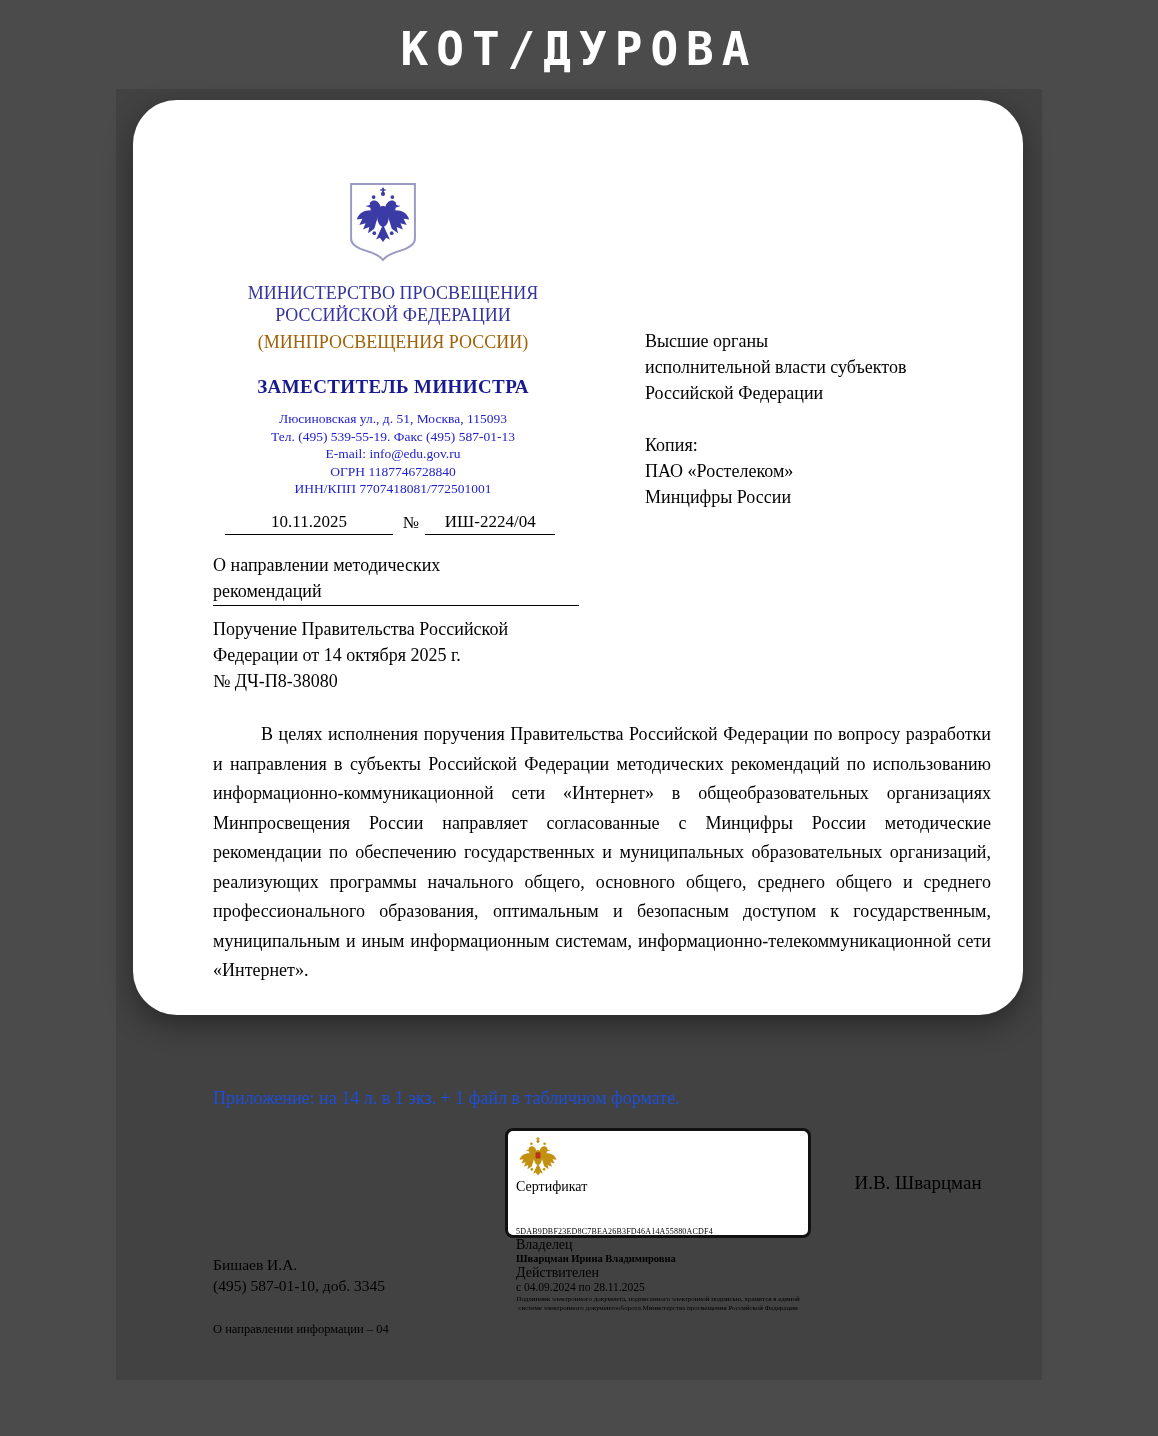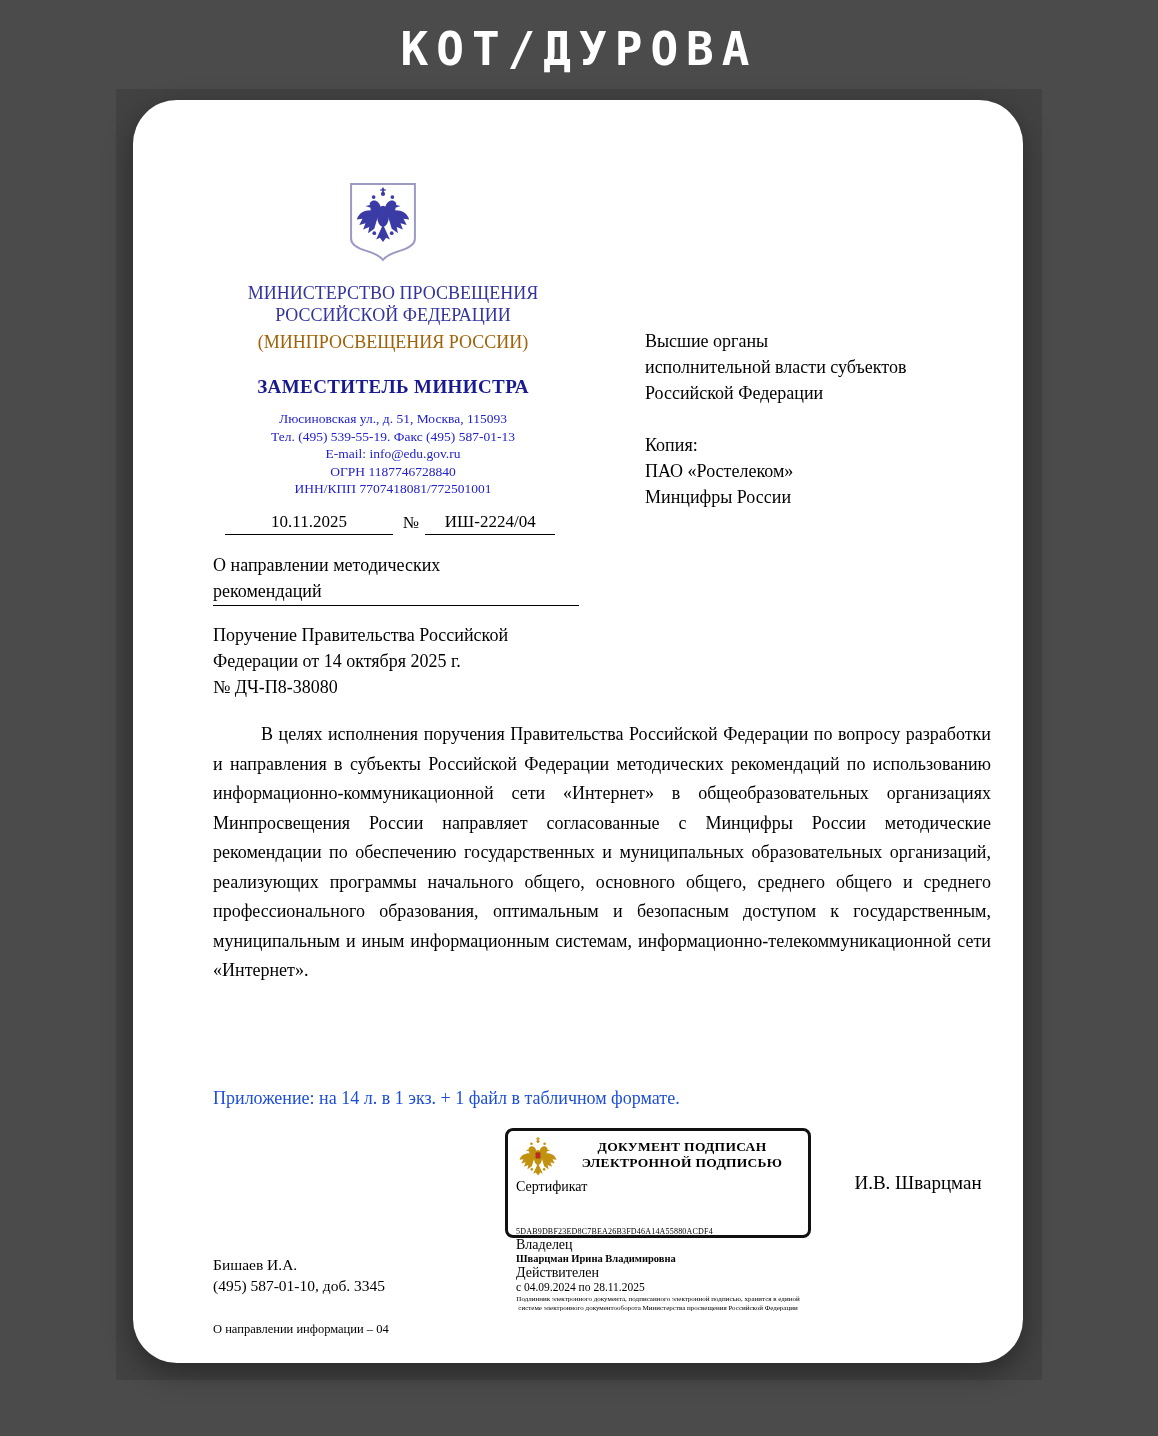--- a/index.html
+++ b/index.html
@@ -2,37 +2,37 @@
 <html><head>
 <meta charset="utf-8">
 <style>
   html,body{margin:0;padding:0;}
   body{width:1158px;height:1436px;background:#4b4b4b;font-family:"Liberation Serif",serif;overflow:hidden;}
   #stage{position:relative;width:1158px;height:1436px;}
   .image-area{position:absolute;left:116px;top:89px;width:926px;height:1291px;background:#424242;}
   .logo{position:absolute;left:0;top:22px;width:1158px;text-align:center;
         font-family:"DejaVu Sans Mono",monospace;font-weight:bold;font-size:46px;
         letter-spacing:8px;color:#ffffff;}
-  .card{position:absolute;left:133px;top:100px;width:890px;height:1263px;background:#ffffff;
+  .card{position:absolute;left:133px;top:100px;width:890px;height:915px;background:#ffffff;
         border-radius:44px;box-shadow:0 10px 28px rgba(0,0,0,.38);}
   .abs{position:absolute;}
   
   .emblem{left:212px;top:78px;width:76px;height:88px;color:#3b3ba6;}
   .ministry{left:30px;top:182px;width:460px;text-align:center;color:#34349e;font-size:18px;line-height:22px;}
   .ministry-short{left:30px;top:232px;width:460px;text-align:center;color:#a16207;font-size:18px;}
   .position{left:30px;top:276px;width:460px;text-align:center;color:#1a1a90;font-size:19px;font-weight:bold;letter-spacing:.4px;}
   .contacts{left:30px;top:310px;width:460px;text-align:center;color:#2222cc;font-size:13.5px;line-height:17.5px;}
   
   .refrow{left:92px;top:412px;width:360px;display:flex;align-items:flex-end;font-size:17px;color:#000;}
   .ref-date{width:168px;text-align:center;border-bottom:1.5px solid #000;padding-bottom:2px;}
   .ref-no{margin:0 6px 2px 10px;}
   .ref-num{width:130px;text-align:center;border-bottom:1.5px solid #000;padding-bottom:2px;}
   
   .subject{left:80px;top:452px;width:366px;font-size:18px;line-height:26px;color:#000;}
-  .subj-line2{display:flex;border-bottom:1.5px solid #000;padding-bottom:1px;margin-bottom:16px;}
+  .subj-line2{display:flex;border-bottom:1.5px solid #000;padding-bottom:1px;margin-bottom:10px;}
   
   .recipients{left:512px;top:228px;width:350px;font-size:18px;line-height:26px;color:#000;}
   .recipients .gap{height:26px;}
   
   .body-par{left:80px;top:620px;width:778px;font-size:18px;line-height:29.5px;color:#000;
             text-align:justify;text-indent:48px;}
   .attachment{left:80px;top:988px;width:778px;font-size:18px;color:#1d4ed8;}
   
   .stamp{left:372px;top:1028px;width:306px;height:110px;border:3px solid #111;border-radius:8px;
          background:#fff;box-sizing:border-box;padding:5px 8px 3px 8px;}
@@ -131,24 +131,20 @@
     <div class="abs attachment">Приложение: на 14 л. в 1 экз. + 1 файл в табличном формате.</div>
 
     <div class="abs stamp">
       <div class="stamp-head">
         <svg class="stamp-eagle" viewBox="0 0 100 92">
           <g fill="currentColor">
               <use href="#dbl-eagle"></use>
             </g>
           <rect x="45" y="36" width="10" height="13" rx="1.5" fill="#c62828" stroke="#7a5208" stroke-width="1"></rect>
         </svg>
-        <div class="stamp-title">
-          <div>ДОКУМЕНТ ПОДПИСАН</div>
-          <div>ЭЛЕКТРОННОЙ ПОДПИСЬЮ</div>
-        </div>
       </div>
       <div class="stamp-row">
         <span class="stamp-label">Сертификат</span>
         <span class="stamp-cert">5DAB9DBF23ED8C7BEA26B3FD46A14A55880ACDF4</span>
       </div>
       <div class="stamp-row">
         <span class="stamp-label">Владелец</span>
         <span class="stamp-owner">Шварцман Ирина Владимировна</span>
       </div>
       <div class="stamp-row">

